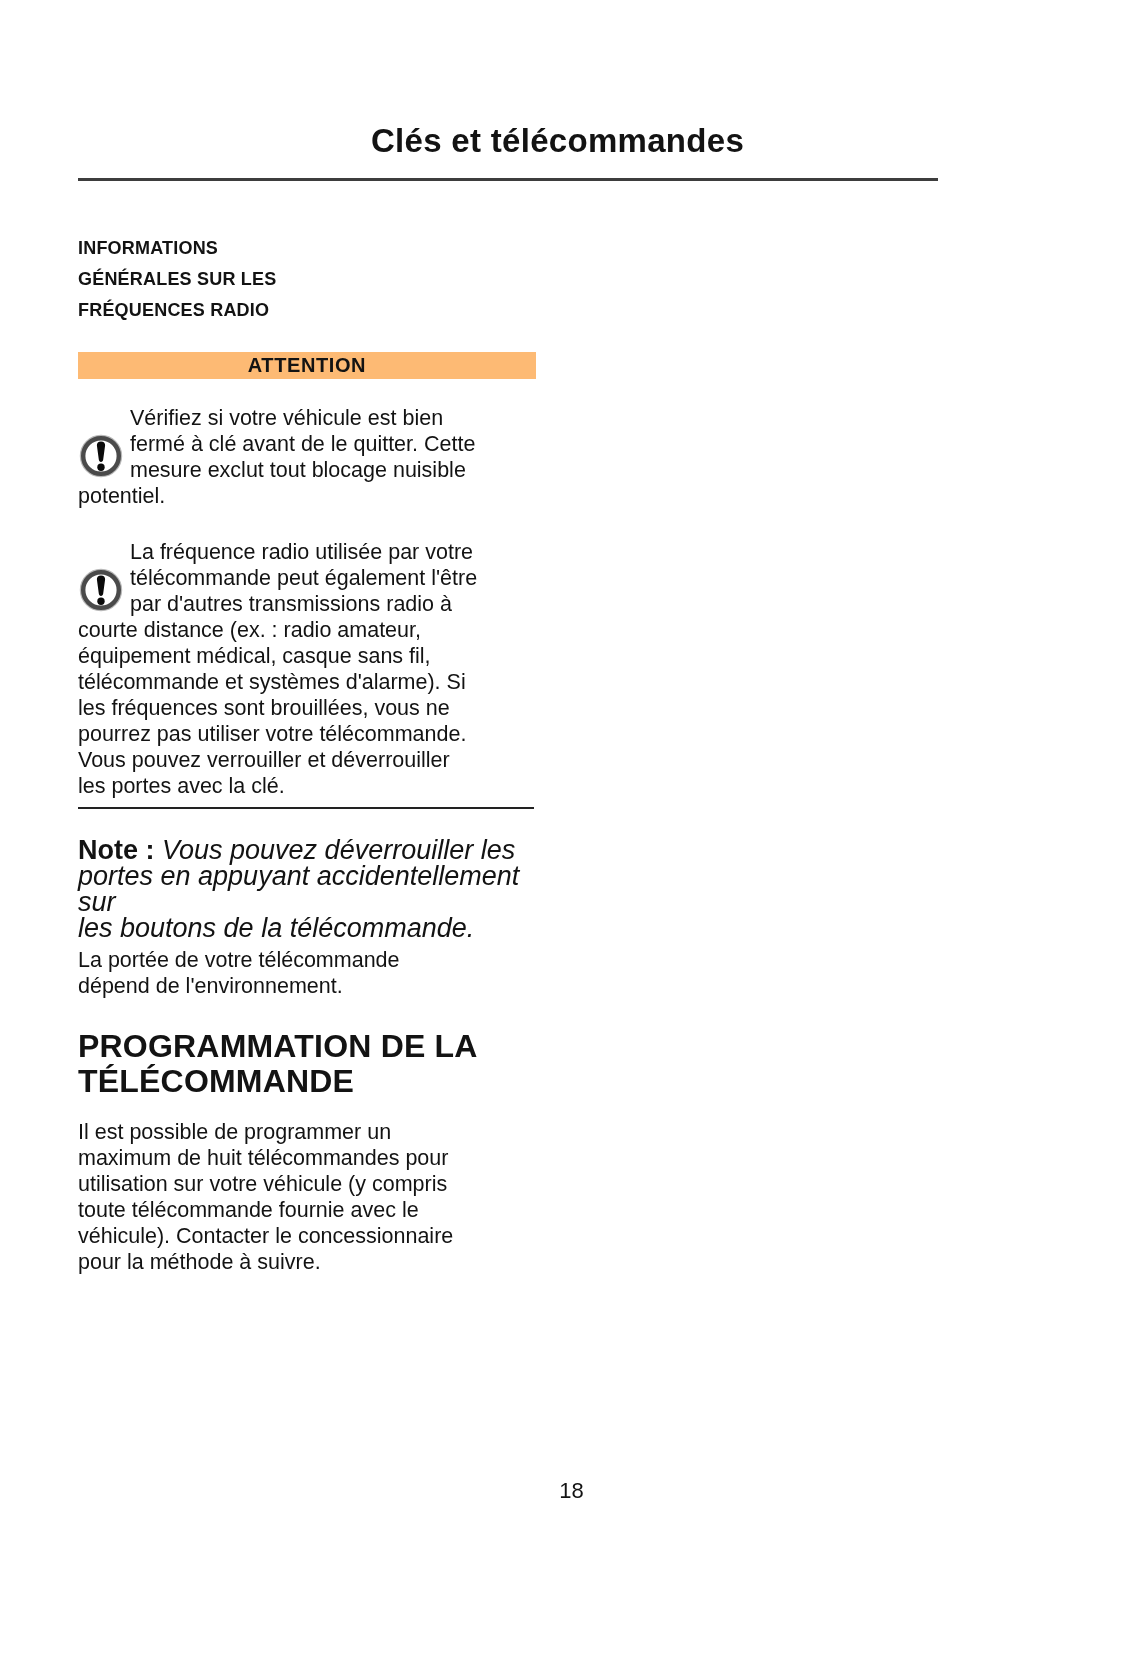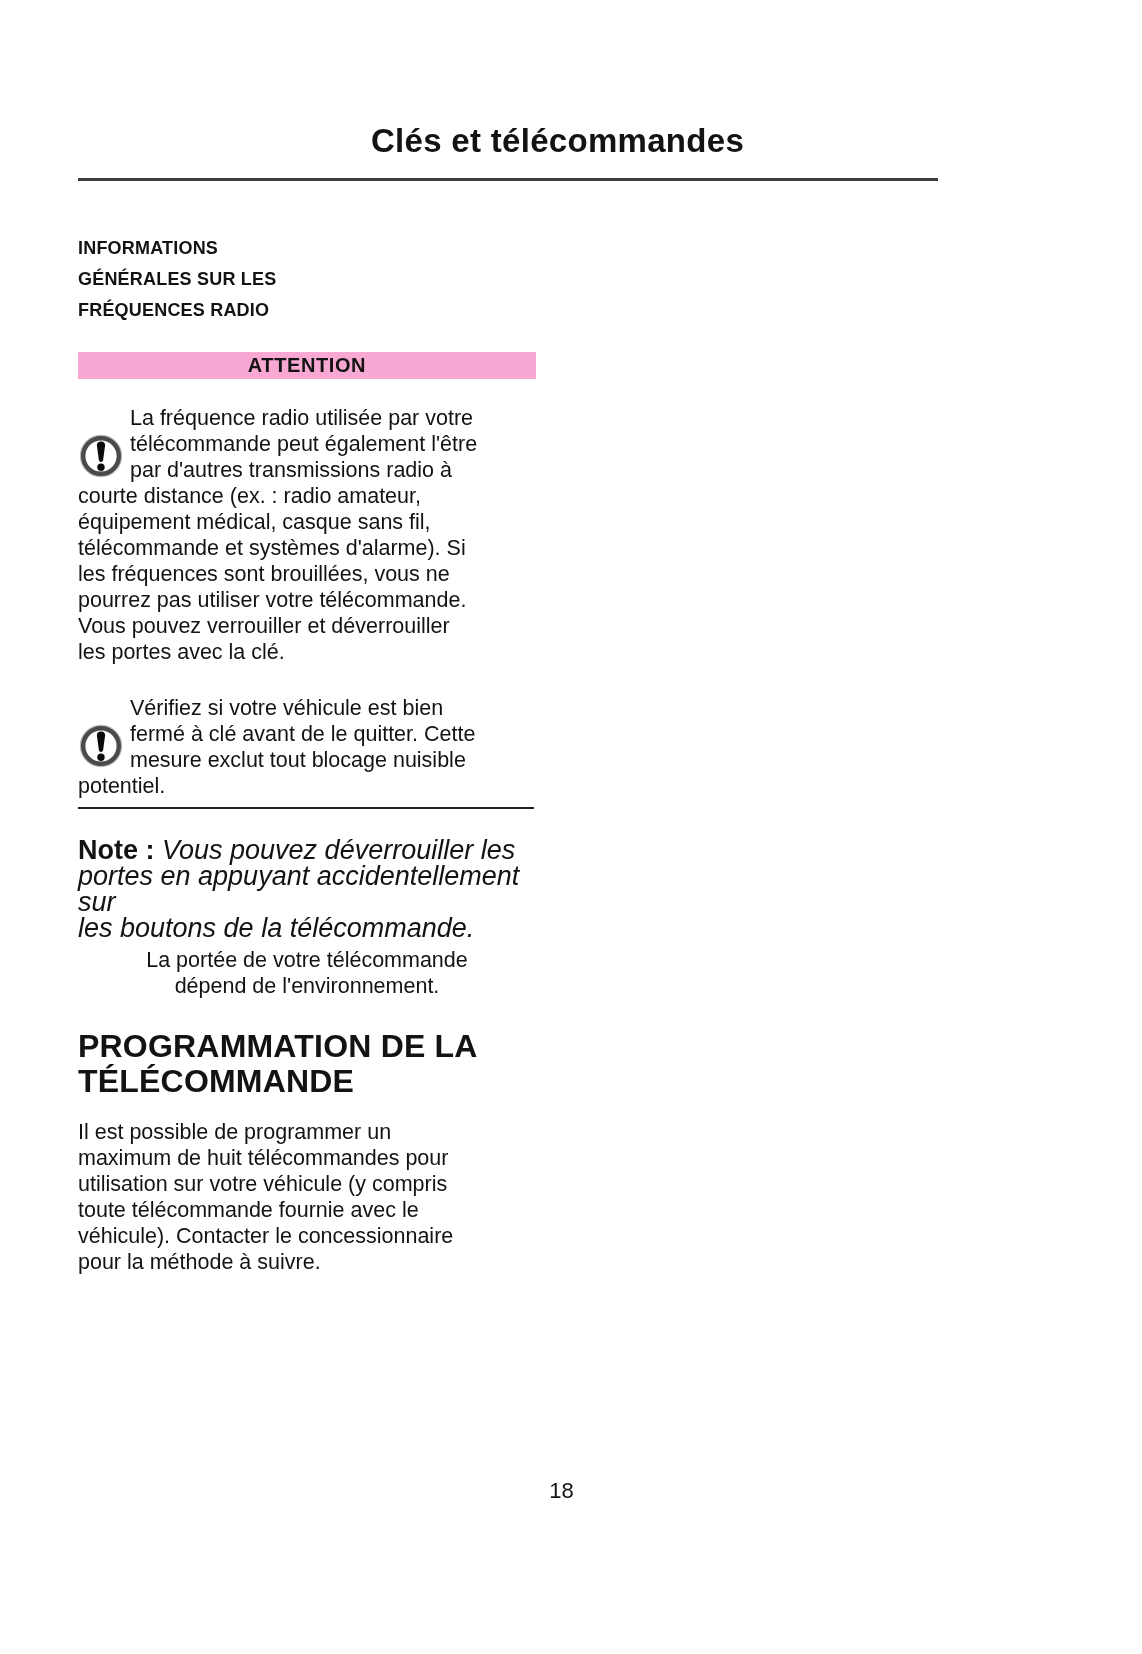--- a/index.html
+++ b/index.html
@@ -30,21 +30,21 @@
   .section-heading {
     font-size:18px;
     font-weight:bold;
     line-height:31px;
     white-space:pre-line;
     letter-spacing:0.2px;
   }
   .attention-bar {
     margin-top:26px;
     height:27px;
-    background:#f9a8d4;
+    background:#fdba74;
     text-align:center;
     font-size:20px;
     font-weight:bold;
     line-height:27px;
     letter-spacing:0.6px;
   }
   .body-text {
     font-size:21.5px;
     line-height:26px;
     white-space:pre-line;
@@ -66,33 +66,33 @@
     width:456px;
   }
   .note-para {
     margin-top:28px;
     font-size:27px;
     line-height:26px;
     white-space:pre-line;
   }
   .note-label { font-weight:bold; font-style:normal; }
   .note-italic { font-style:italic; }
-  .plain-para { margin-top:6px;text-align:center; }
+  .plain-para { margin-top:6px; }
   .section2-heading {
     margin-top:30px;
     font-size:32px;
     font-weight:bold;
     line-height:35px;
     white-space:pre-line;
     letter-spacing:0.2px;
   }
   .section2-para { margin-top:20px; }
   .page-number {
     position:absolute;
-    left:82px; top:1478px;
+    left:92px; top:1478px;
     width:959px;
     text-align:center;
     font-size:22px;
     line-height:26px;
   }
 </style>
 </head>
 <body>
 
 <div class="page">
@@ -111,44 +111,44 @@
       <div class="attention-bar">ATTENTION</div>
 
       <div class="body-text warning-para clearfix">
         <span class="warn-icon-box">
           <svg width="46" height="46" viewBox="0 0 46 46" xmlns="http://www.w3.org/2000/svg">
             <circle cx="23" cy="23" r="20.2" fill="none" stroke="#b8b8b8" stroke-width="2"></circle>
             <circle cx="23" cy="23" r="17.8" fill="#ffffff" stroke="#4a4a4a" stroke-width="4.4"></circle>
             <path d="M23 8.5 C25.6 8.5 27.4 10.1 27.1 12.6 L25.2 26.6 C25 28.1 24.2 28.9 23 28.9 C21.8 28.9 21 28.1 20.8 26.6 L18.9 12.6 C18.6 10.1 20.4 8.5 23 8.5 Z" fill="#0a0a0a"></path>
             <circle cx="23" cy="34.2" r="3.7" fill="#0a0a0a"></circle>
           </svg>
+        </span><span>Vérifiez si votre véhicule est bien
+fermé à clé avant de le quitter. Cette
+mesure exclut tout blocage nuisible
+potentiel.</span>
+      </div>
+
+      <div class="body-text warning-para clearfix">
+        <span class="warn-icon-box">
+          <svg width="46" height="46" viewBox="0 0 46 46" xmlns="http://www.w3.org/2000/svg">
+            <circle cx="23" cy="23" r="20.2" fill="none" stroke="#b8b8b8" stroke-width="2"></circle>
+            <circle cx="23" cy="23" r="17.8" fill="#ffffff" stroke="#4a4a4a" stroke-width="4.4"></circle>
+            <path d="M23 8.5 C25.6 8.5 27.4 10.1 27.1 12.6 L25.2 26.6 C25 28.1 24.2 28.9 23 28.9 C21.8 28.9 21 28.1 20.8 26.6 L18.9 12.6 C18.6 10.1 20.4 8.5 23 8.5 Z" fill="#0a0a0a"></path>
+            <circle cx="23" cy="34.2" r="3.7" fill="#0a0a0a"></circle>
+          </svg>
         </span><span>La fréquence radio utilisée par votre
 télécommande peut également l'être
 par d'autres transmissions radio à
 courte distance (ex. : radio amateur,
 équipement médical, casque sans fil,
 télécommande et systèmes d'alarme). Si
 les fréquences sont brouillées, vous ne
 pourrez pas utiliser votre télécommande.
 Vous pouvez verrouiller et déverrouiller
 les portes avec la clé.</span>
-      </div>
-
-      <div class="body-text warning-para clearfix">
-        <span class="warn-icon-box">
-          <svg width="46" height="46" viewBox="0 0 46 46" xmlns="http://www.w3.org/2000/svg">
-            <circle cx="23" cy="23" r="20.2" fill="none" stroke="#b8b8b8" stroke-width="2"></circle>
-            <circle cx="23" cy="23" r="17.8" fill="#ffffff" stroke="#4a4a4a" stroke-width="4.4"></circle>
-            <path d="M23 8.5 C25.6 8.5 27.4 10.1 27.1 12.6 L25.2 26.6 C25 28.1 24.2 28.9 23 28.9 C21.8 28.9 21 28.1 20.8 26.6 L18.9 12.6 C18.6 10.1 20.4 8.5 23 8.5 Z" fill="#0a0a0a"></path>
-            <circle cx="23" cy="34.2" r="3.7" fill="#0a0a0a"></circle>
-          </svg>
-        </span><span>Vérifiez si votre véhicule est bien
-fermé à clé avant de le quitter. Cette
-mesure exclut tout blocage nuisible
-potentiel.</span>
       </div>
 
       <hr class="section-divider">
 
       <div class="note-para"><span class="note-label">Note :</span>  <span class="note-italic">Vous pouvez déverrouiller les
 portes en appuyant accidentellement sur
 les boutons de la télécommande.</span></div>
 
       <div class="body-text plain-para">La portée de votre télécommande
 dépend de l'environnement.</div>

